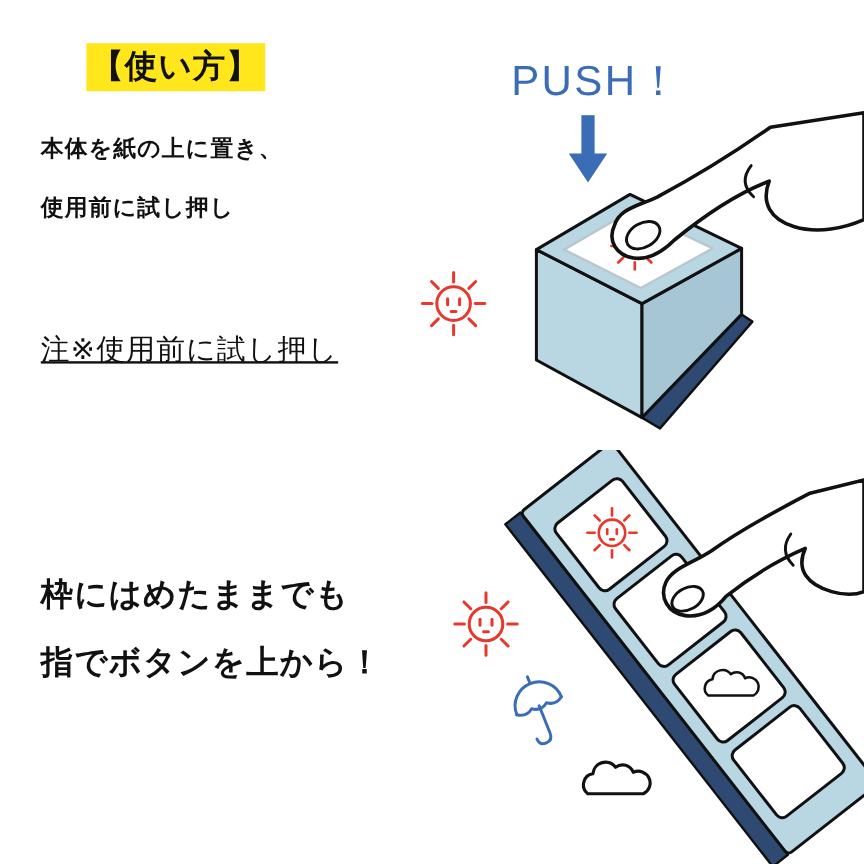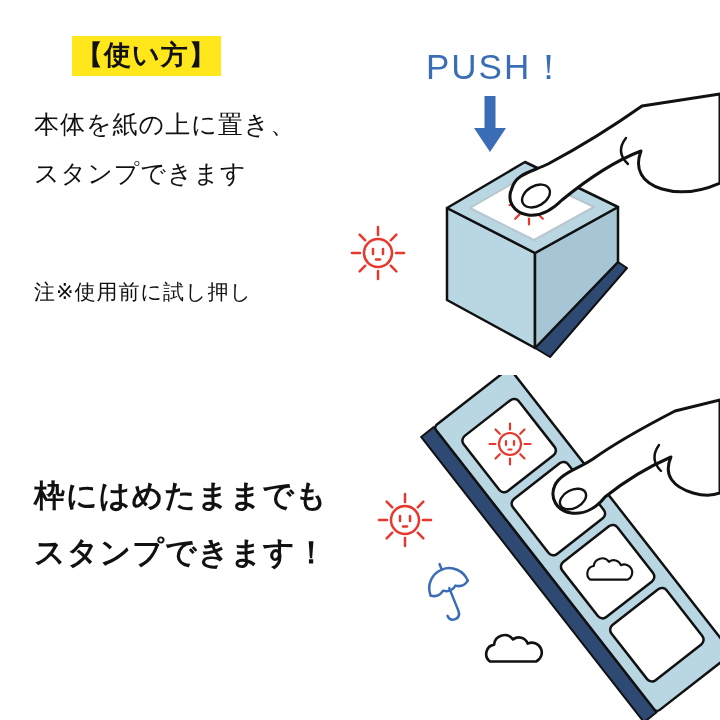--- a/index.html
+++ b/index.html
@@ -1,22 +1,22 @@
 <!DOCTYPE html>
 <html style="--highlight: #ffe71c; --accent-blue: #3a6db6; --doodle-red: #e8382d; --stamp-body: #b9d6e3; --stamp-side: #a7c6d5; --stamp-base: #2e4a72; --text: #111111;"><head>
 <meta charset="utf-8">
 <style>
   html,body{margin:0;padding:0;background:#fff;}
   .canvas{position:relative;width:720px;height:720px;background:#fff;overflow:hidden;
           font-family:"Liberation Sans","DejaVu Sans",sans-serif;color:var(--text,#111);}
   .header-badge{position:absolute;left:30px;top:36px;background:var(--highlight,#ffe71c);
                 font-size:27px;font-weight:700;padding:3px 4px;line-height:1.25;letter-spacing:1px;margin-left:42px;}
-  .instructions{position:absolute;left:34px;top:100px;font-size:25px;line-height:49px;font-weight:400;letter-spacing:1px;}
-  .note{position:absolute;left:34px;top:272px;font-size:21px;line-height:40px;font-weight:500;letter-spacing:1px;}
-  .frame-tip{position:absolute;left:34px;top:467px;font-size:31px;line-height:57px;font-weight:600;letter-spacing:1px;}
+  .instructions{position:absolute;left:34px;top:100px;font-size:19px;line-height:49px;font-weight:700;letter-spacing:1px;}
+  .note{position:absolute;left:34px;top:272px;font-size:24px;line-height:40px;font-weight:500;letter-spacing:1px;text-decoration:underline;}
+  .frame-tip{position:absolute;left:34px;top:467px;font-size:27px;line-height:57px;font-weight:600;letter-spacing:1px;}
   .push-label{position:absolute;left:426px;top:44px;font-size:35px;font-weight:400;
               color:var(--accent-blue,#3a6db6);letter-spacing:2px;}
   svg.illus{position:absolute;}
   
   .arrow{fill:var(--accent-blue,#3a6db6);stroke:none;}
   .f-body{fill:var(--stamp-body,#b9d6e3);stroke:#111;stroke-width:2.5;stroke-linejoin:round;}
   .f-side{fill:var(--stamp-side,#a7c6d5);stroke:#111;stroke-width:2.5;stroke-linejoin:round;}
   .f-base{fill:var(--stamp-base,#2e4a72);stroke:#111;stroke-width:2;stroke-linejoin:round;}
   .f-key{fill:#fff;stroke:#111;stroke-width:2.5;stroke-linejoin:round;}
   .sticker{fill:#fff;stroke:#b8c7ce;stroke-width:2;stroke-linejoin:round;}
@@ -30,30 +30,30 @@
 </style>
 </head>
 <body>
 
 <div class="canvas">
 
   <div class="header-badge">【使い方】</div>
 
   <div class="instructions">
     <div>本体を紙の上に置き、</div>
-    <div>スタンプできます</div>
+    <div>使用前に試し押し</div>
   </div>
 
   <div class="note">
     <div>注※使用前に試し押し</div>
   </div>
 
   <div class="frame-tip">
     <div>枠にはめたままでも</div>
-    <div>スタンプできます！</div>
+    <div>指でボタンを上から！</div>
   </div>
 
   <div class="push-label">PUSH！</div>
 
   <svg class="illus" style="left:340px;top:90px" width="380" height="290" viewBox="0 0 380 290">
 
     <g>
       <rect class="arrow" x="144.5" y="6" width="11" height="34"></rect>
       <polygon class="arrow" points="134,38 166,38 150,62"></polygon>
     </g>

